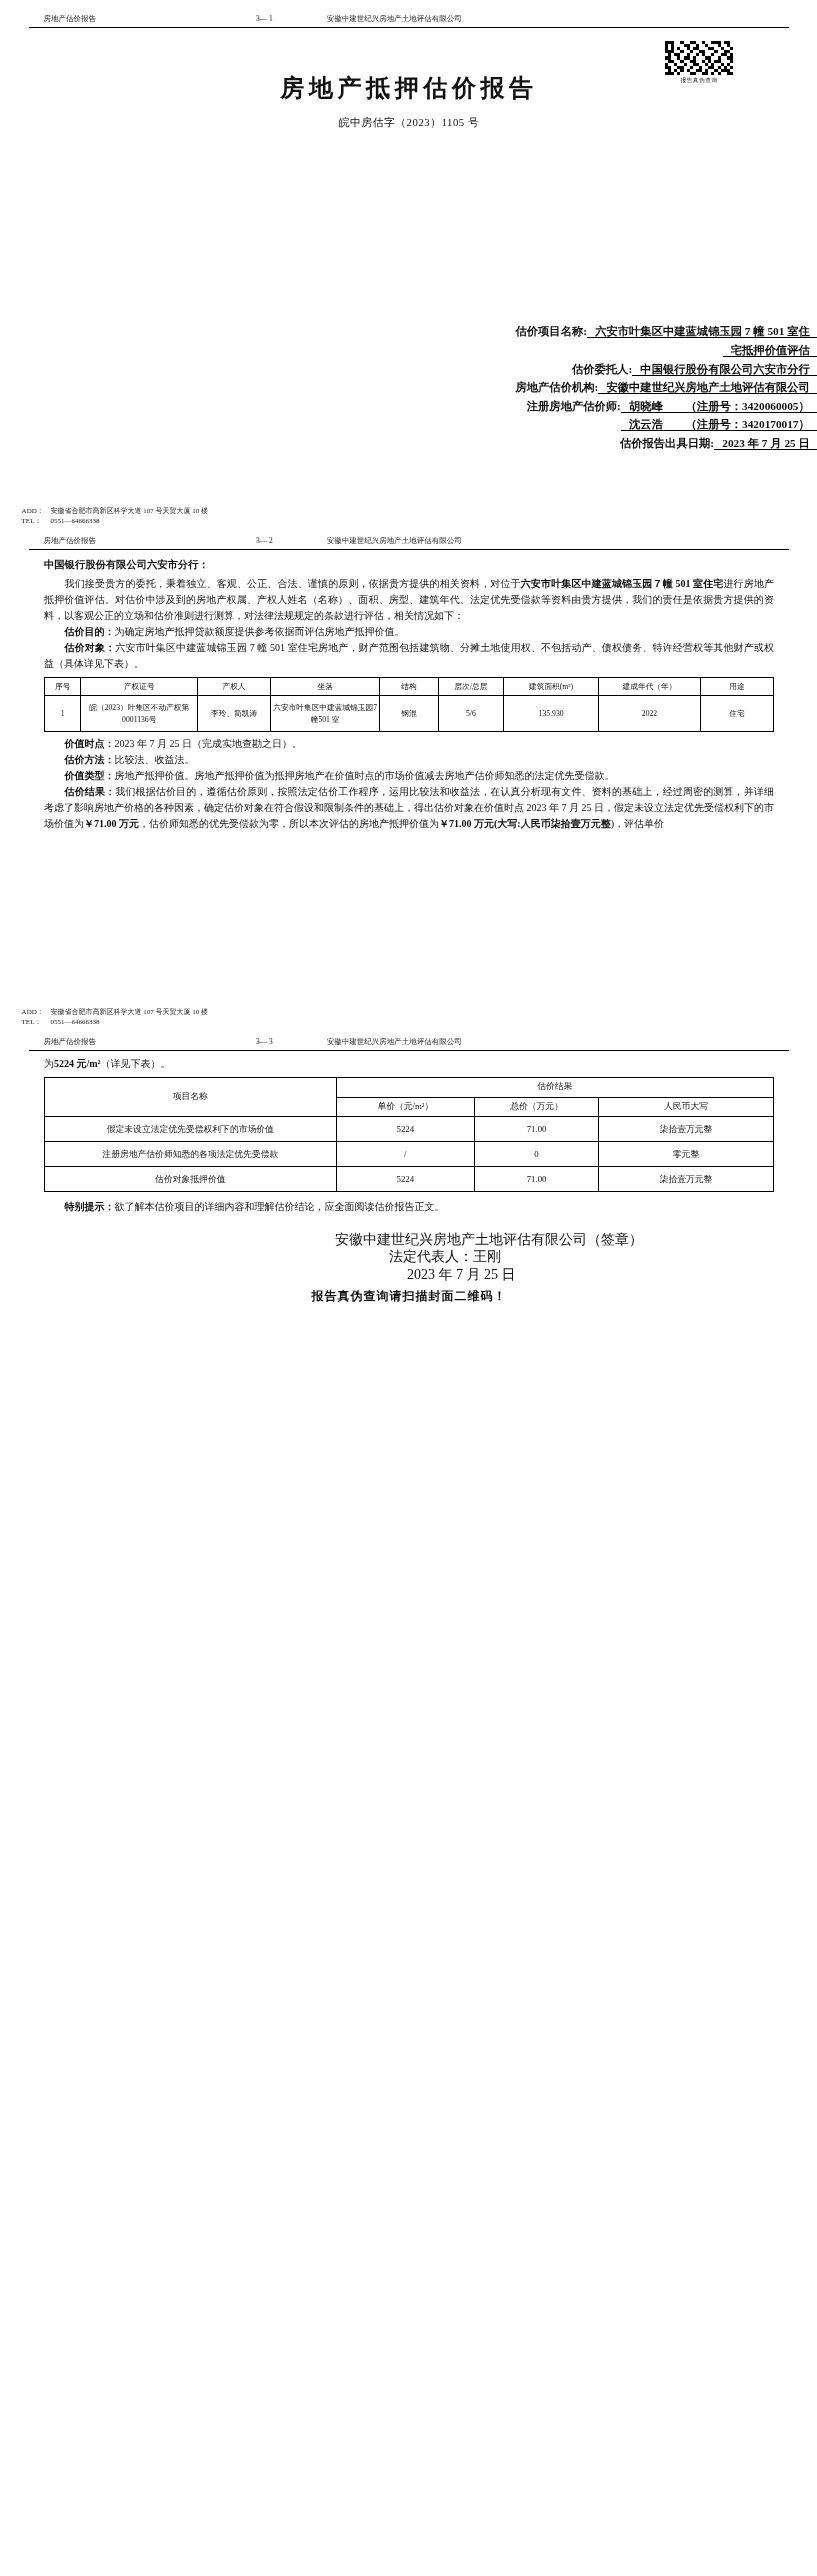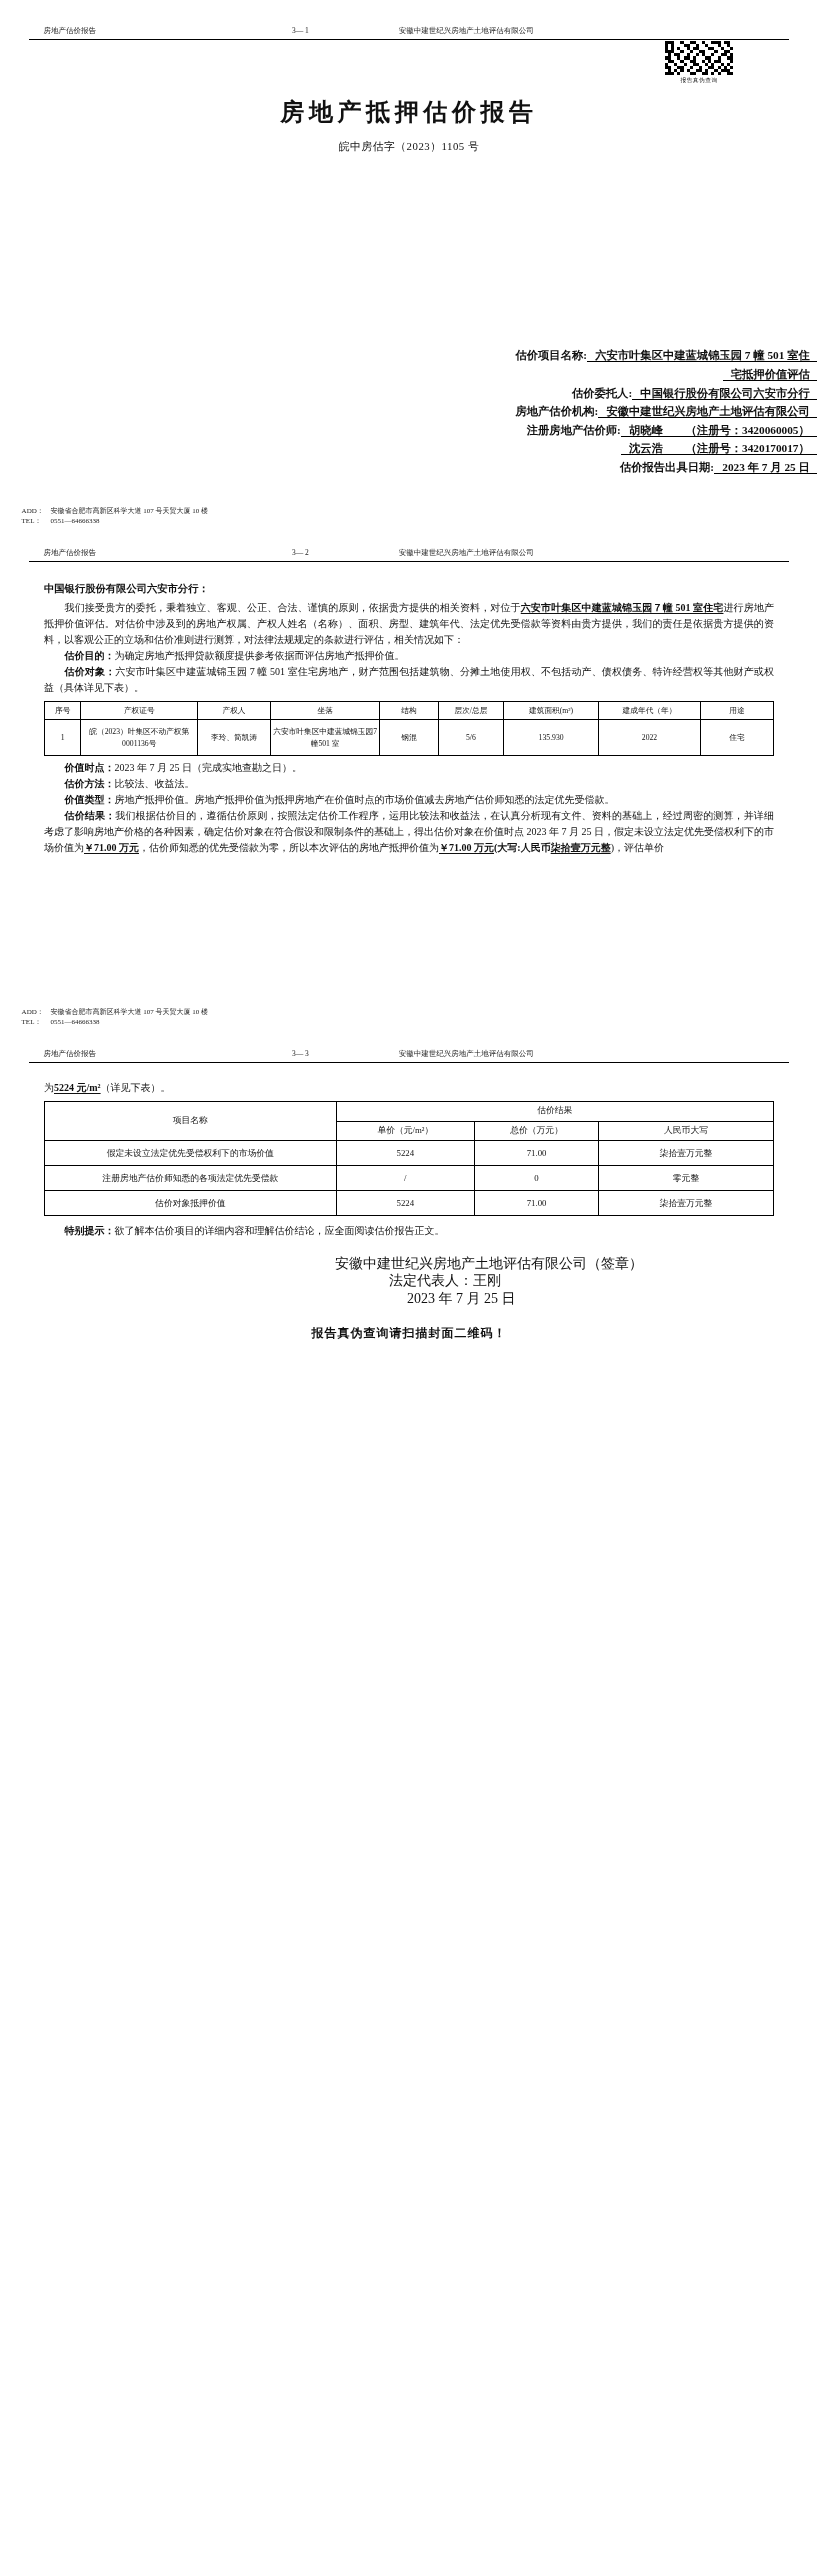--- a/index.html
+++ b/index.html
@@ -9,23 +9,23 @@
     font-family:"Liberation Serif", serif; position:relative;
   }
   .page { display:flex; flex-direction:column; }
   #page1 { height:533px; }
   #page2 { height:501px; }
   #page3 { height:2266px; }
 
   
   .p-head {
     display:flex; align-items:flex-start;
-    margin:12px 29px; padding:2.6px 0 3.1px;
+    margin:0 29px; padding:2.6px 0 3.1px;
     border-bottom:0.5px solid #000;
-    font-size:7.5px; color:#222; flex:0 0 auto;gap:36px;
+    font-size:7.5px; color:#222; flex:0 0 auto;
   }
   .p-head.first { padding-top:14px; }
   .h-doc { margin-left:14.4px; }
   .h-page { margin-left:160px; }
   .h-co { margin-left:54px; }
 
   
   .p-foot {
     margin-top:auto; padding:0 0 7.2px 21.6px;
     font-size:7px; line-height:9.3px; color:#222; flex:0 0 auto;
@@ -53,41 +53,41 @@
 
   
   .letter-title { text-align:center; font-size:14px; font-weight:bold; letter-spacing:3.1px; margin-top:5.2px; }
   .salute { font-size:10.3px; font-weight:bold; margin:8px 44px 0; }
   .para {
     font-size:10px; line-height:16px; margin:0 44px; text-indent:20.6px;
     text-align:justify;
   }
   .mt8 { margin-top:4.1px; }
   .lead { font-weight:bold; }
-  .bold-u { font-weight:bold; text-decoration:underline; text-underline-offset:1.5px; }
+  .bold-u { font-weight:bold; text-underline-offset:1.5px; }
   .unitline { font-size:10px; line-height:16px; margin:5.2px 44px 0; }
 
   
   table { border-collapse:collapse; margin:5.2px 44px 0; width:calc(100% - 88px); }
   th, td { border:0.5px solid #000; text-align:center; vertical-align:middle; font-weight:normal; padding:2.1px 2.1px;margin-left:44px; }
   .prop-table { font-size:7.7px; }
   .prop-table th { padding:3.6px 1.5px; }
   .prop-table td { padding:6.2px 2.1px; line-height:11.3px; }
   .res-table { font-size:8.8px; }
   .res-table th { height:19.6px; }
   .res-table td { height:25px; padding:3.1px 4.1px; line-height:12.4px; }
 
   
   .sign-block {
     margin:15.5px 175px 0 auto; width:fit-content;
     font-size:14px; line-height:17.5px; text-align:left;
   }
   .sign-l2 { margin-left:54px; }
   .sign-l3 { margin-left:72px; }
-  .qr-notice { text-align:center; font-size:12px; font-weight:bold; margin-top:18px; letter-spacing:1px; }
+  .qr-notice { text-align:center; font-size:12px; font-weight:bold; margin-top:5px; letter-spacing:1px; }
 </style>
 </head>
 <body>
 
 <div>
 
   <div class="page" id="page1">
     <div class="p-head first">
       <span class="h-doc">房地产估价报告</span>
       <span class="h-page">3— 1</span>

